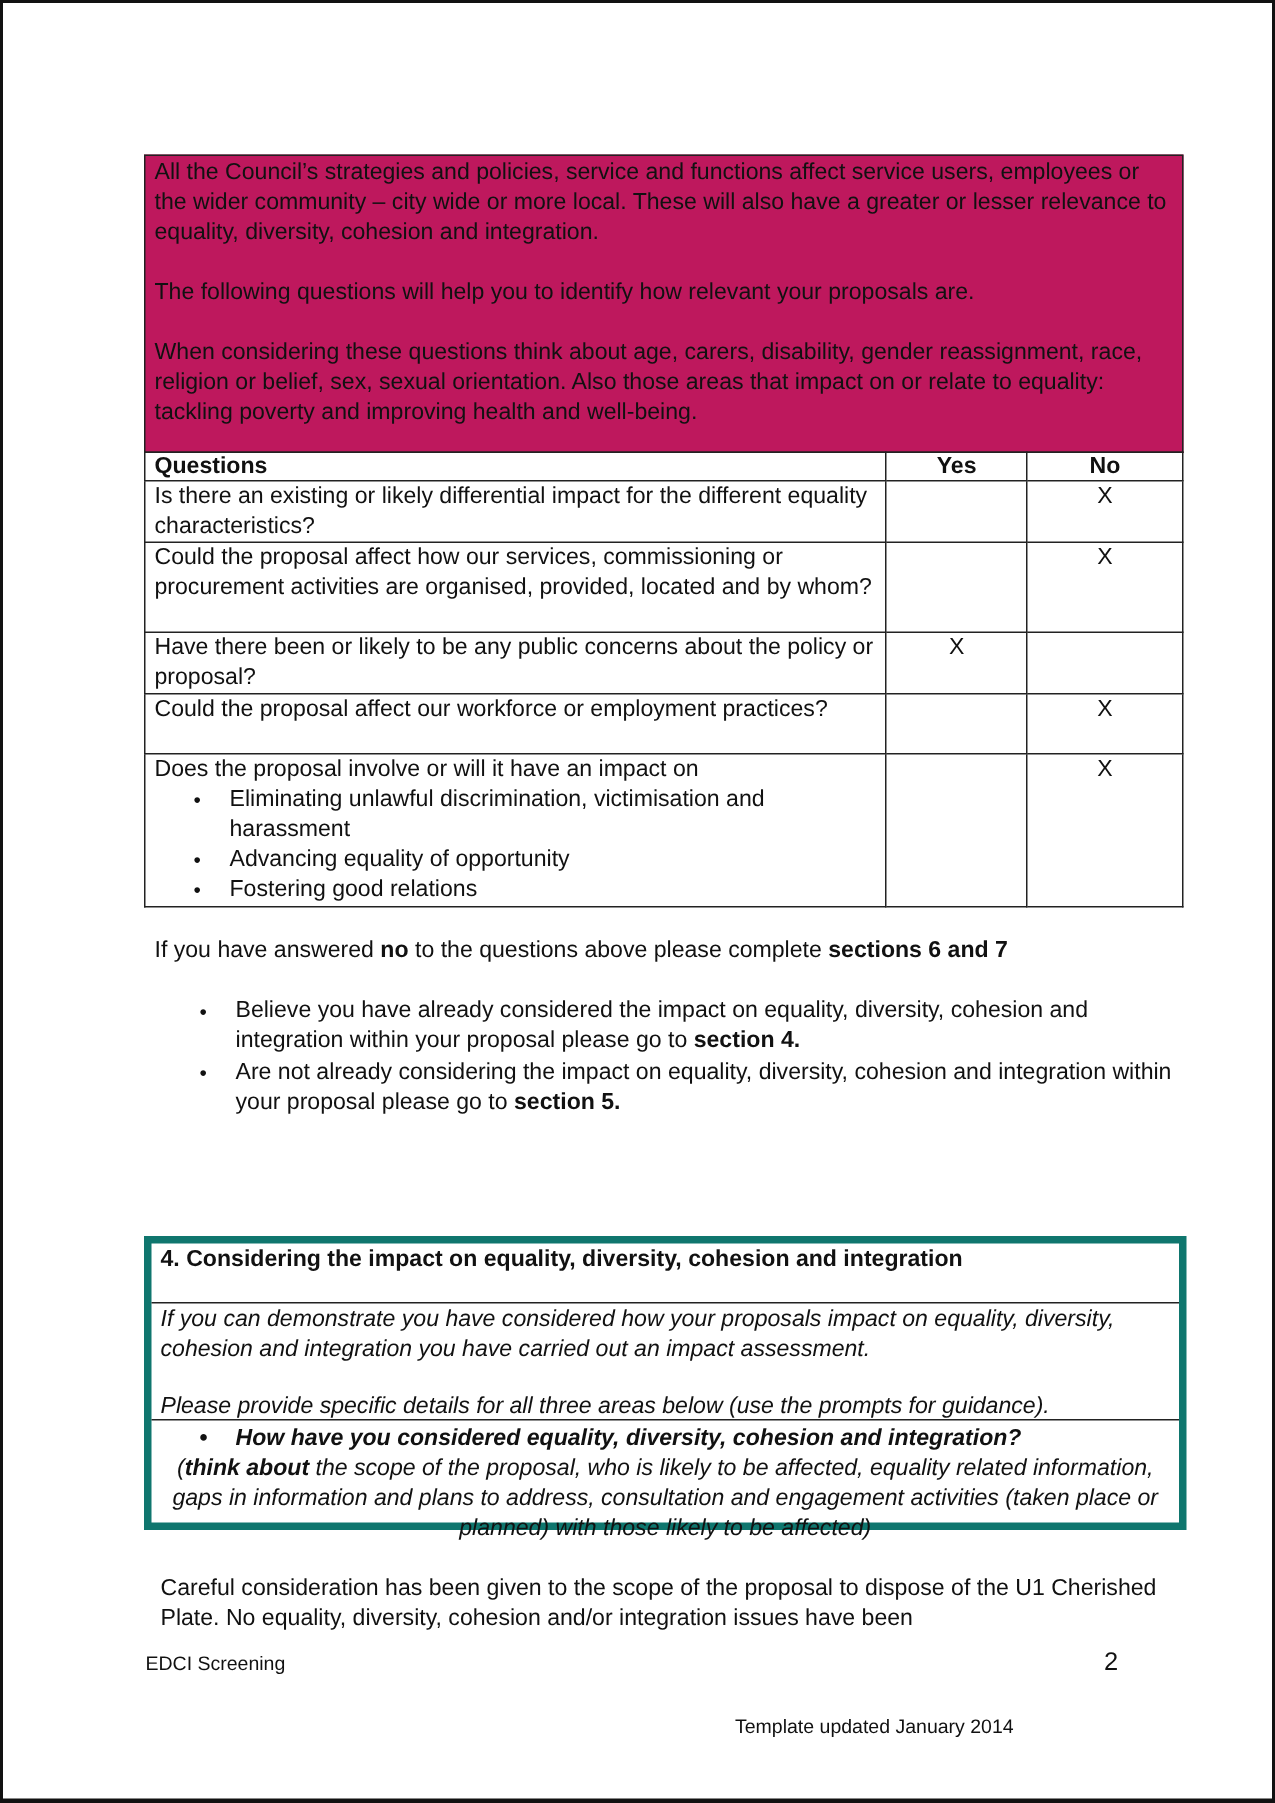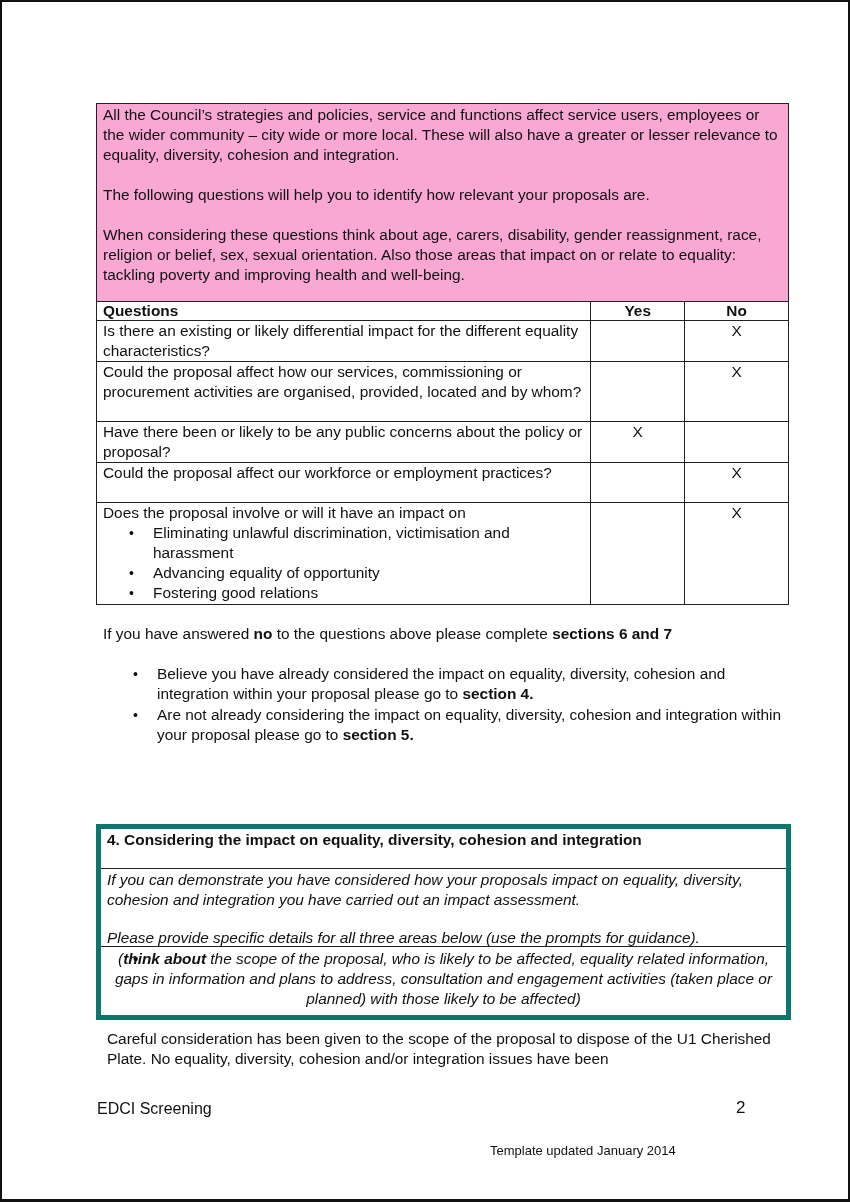--- a/index.html
+++ b/index.html
@@ -11,21 +11,21 @@
       font-size: 15.4px;
       line-height: 20px;
       overflow: hidden;
     }
     .page-frame {
       position: absolute; left: 0; top: 0; width: 850px; height: 1202px;
       border-top: 2px solid #111; border-left: 2px solid #111;
       border-right: 2px solid #111; border-bottom: 3px solid #111;
     }
     .box {
-      position: absolute; border: 1px solid #222; background: #f9a8d4;
+      position: absolute; border: 1px solid #222; background: #be185d;
     }
     .intro-box { left: 96px; top: 103px; width: 693px; height: 199px; padding: 1px 6px; }
     .intro-box p { margin-bottom: 20px; }
     .intro-box p:last-child { margin-bottom: 0; }
 
     table.q-table {
       position: absolute; left: 96px; top: 301px; width: 693px;
       border-collapse: collapse;
     }
     table.q-table td, table.q-table th {
@@ -52,21 +52,21 @@
     .s4-head { height: 40px; font-weight: bold; }
     .s4-intro { height: 78px; font-style: italic; }
     .s4-intro p:first-child { margin-bottom: 18px; }
     .s4-body { border-bottom: none; padding-top: 2px; }
     .s4-body .q { font-weight: bold; font-style: italic; padding-left: 26px; position: relative; }
     .s4-body .q .dot { position: absolute; left: 26px; font-style: normal; }
     .s4-body .q span.qt { padding-left: 24px; }
     .s4-body .hint { font-style: italic; margin-bottom: 20px; text-align: center; }
     .s4-body .hint b { font-weight: bold; }
 
-    .footer-left { position: absolute; left: 97px; top: 1099px; font-size: 16px; }
+    .footer-left { position: absolute; left: 97px; top: 1099px; font-size: 13px; }
     .footer-right { position: absolute; left: 490px; top: 1141px; font-size: 13px; }
     .footer-page { position: absolute; left: 736px; top: 1098px; font-size: 17px; }
     b { font-weight: bold; }
   </style>
 </head>
 <body>
 
 <div class="page-frame"></div>
 
 <div class="box intro-box">
@@ -125,21 +125,21 @@
   </ul>
 </div>
 
 <div class="s4">
   <div class="s4-row s4-head">4. Considering the impact on equality, diversity, cohesion and integration</div>
   <div class="s4-row s4-intro">
     <p>If you can demonstrate you have considered how your proposals impact on equality, diversity, cohesion and integration you have carried out an impact assessment.</p>
     <p>Please provide specific details for all three areas below (use the prompts for guidance).</p>
   </div>
   <div class="s4-row s4-body">
-    <div class="q"><span class="dot">•</span></div>
+    <div class="q"><span class="dot">•</span><span class="qt">How have you considered equality, diversity, cohesion and integration?</span></div>
     <div class="hint">(<b>think about</b><span> the scope of the proposal, who is likely to be affected, equality related information, gaps in information and plans to address, consultation and engagement activities (taken place or planned) with those likely to be affected)</span></div>
     <div>Careful consideration has been given to the scope of the proposal to dispose of the U1 Cherished Plate. No equality, diversity, cohesion and/or integration issues have been</div>
   </div>
 </div>
 
 <div class="footer-left">EDCI Screening</div>
 <div class="footer-right">Template updated January 2014</div>
 <div class="footer-page">2</div>
 
 </body></html>

